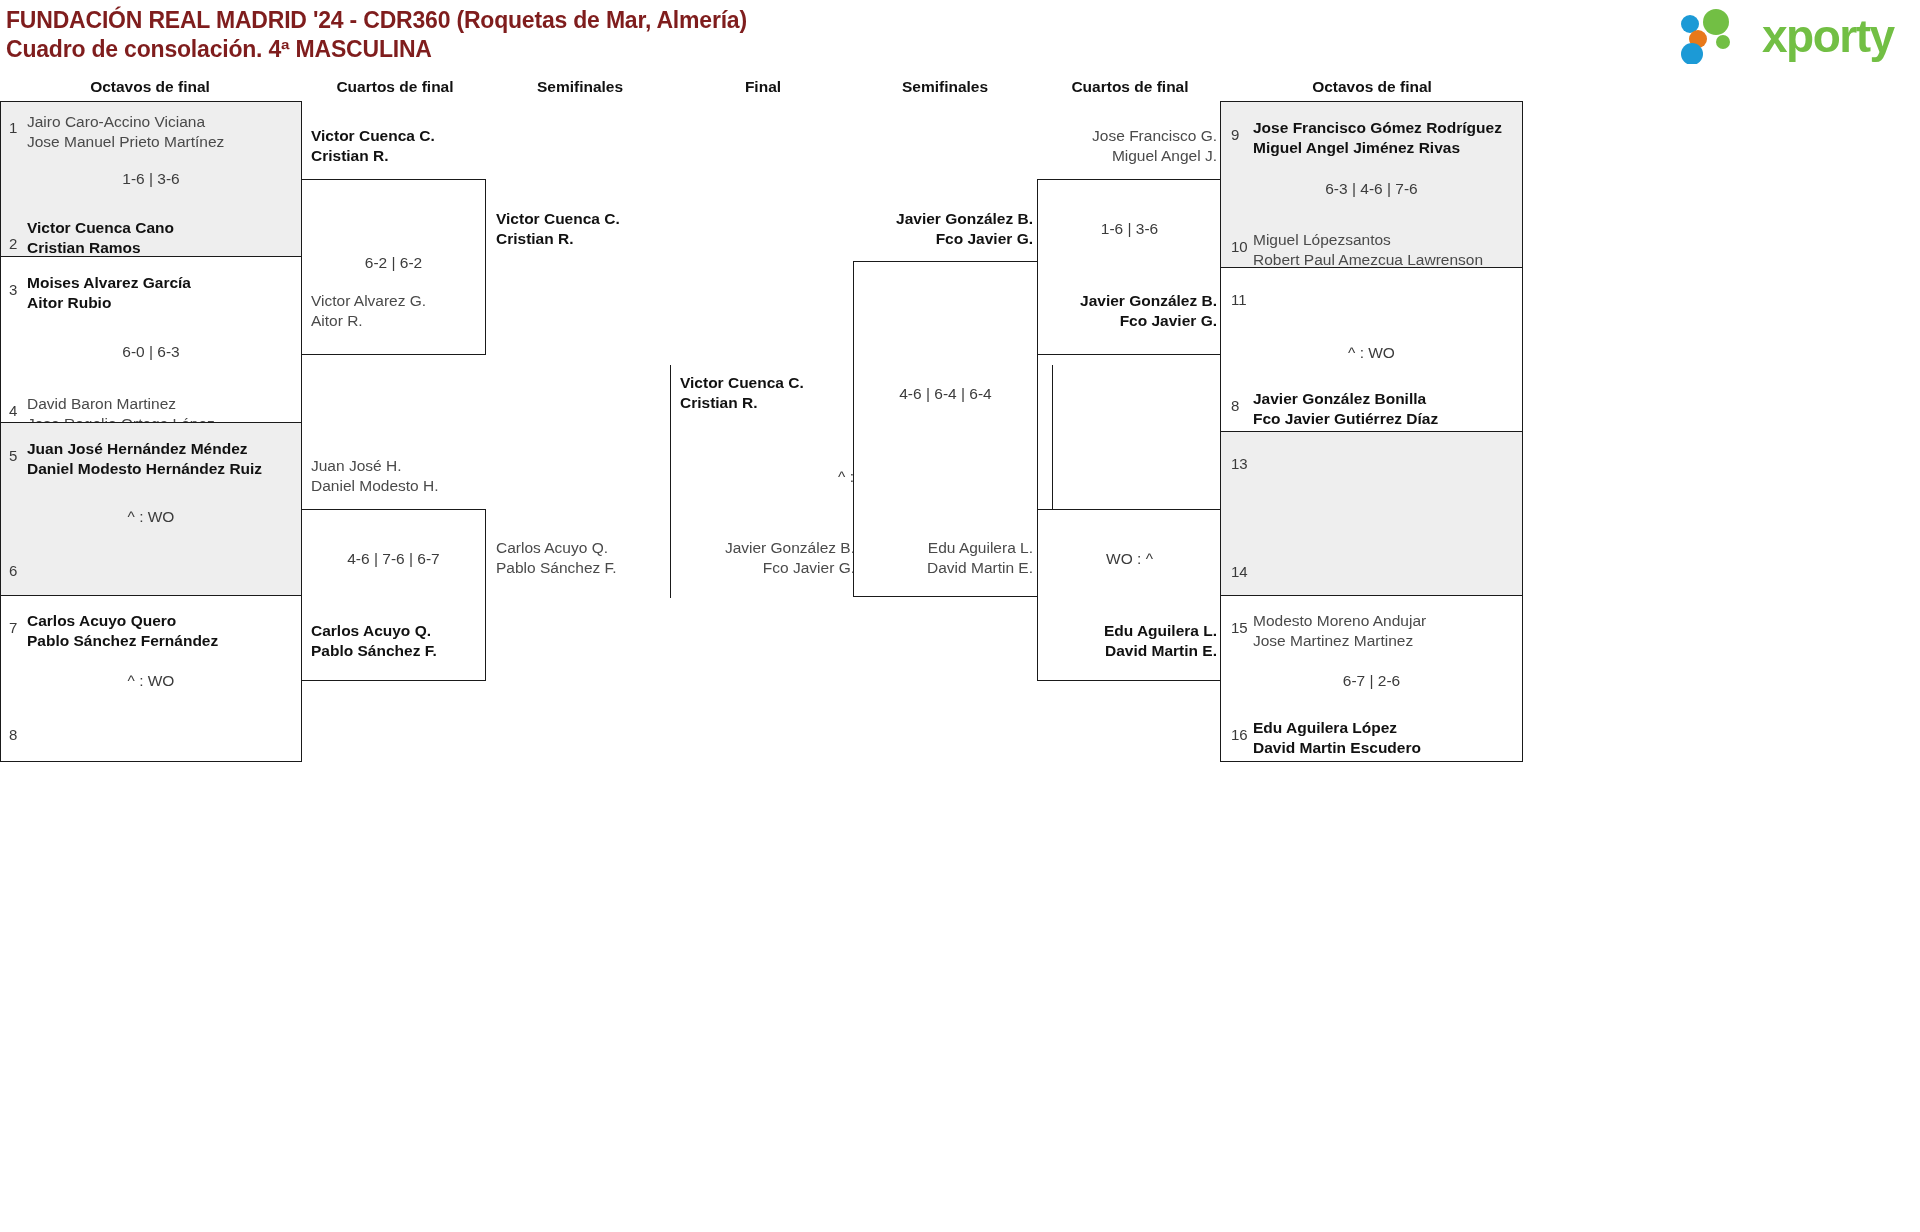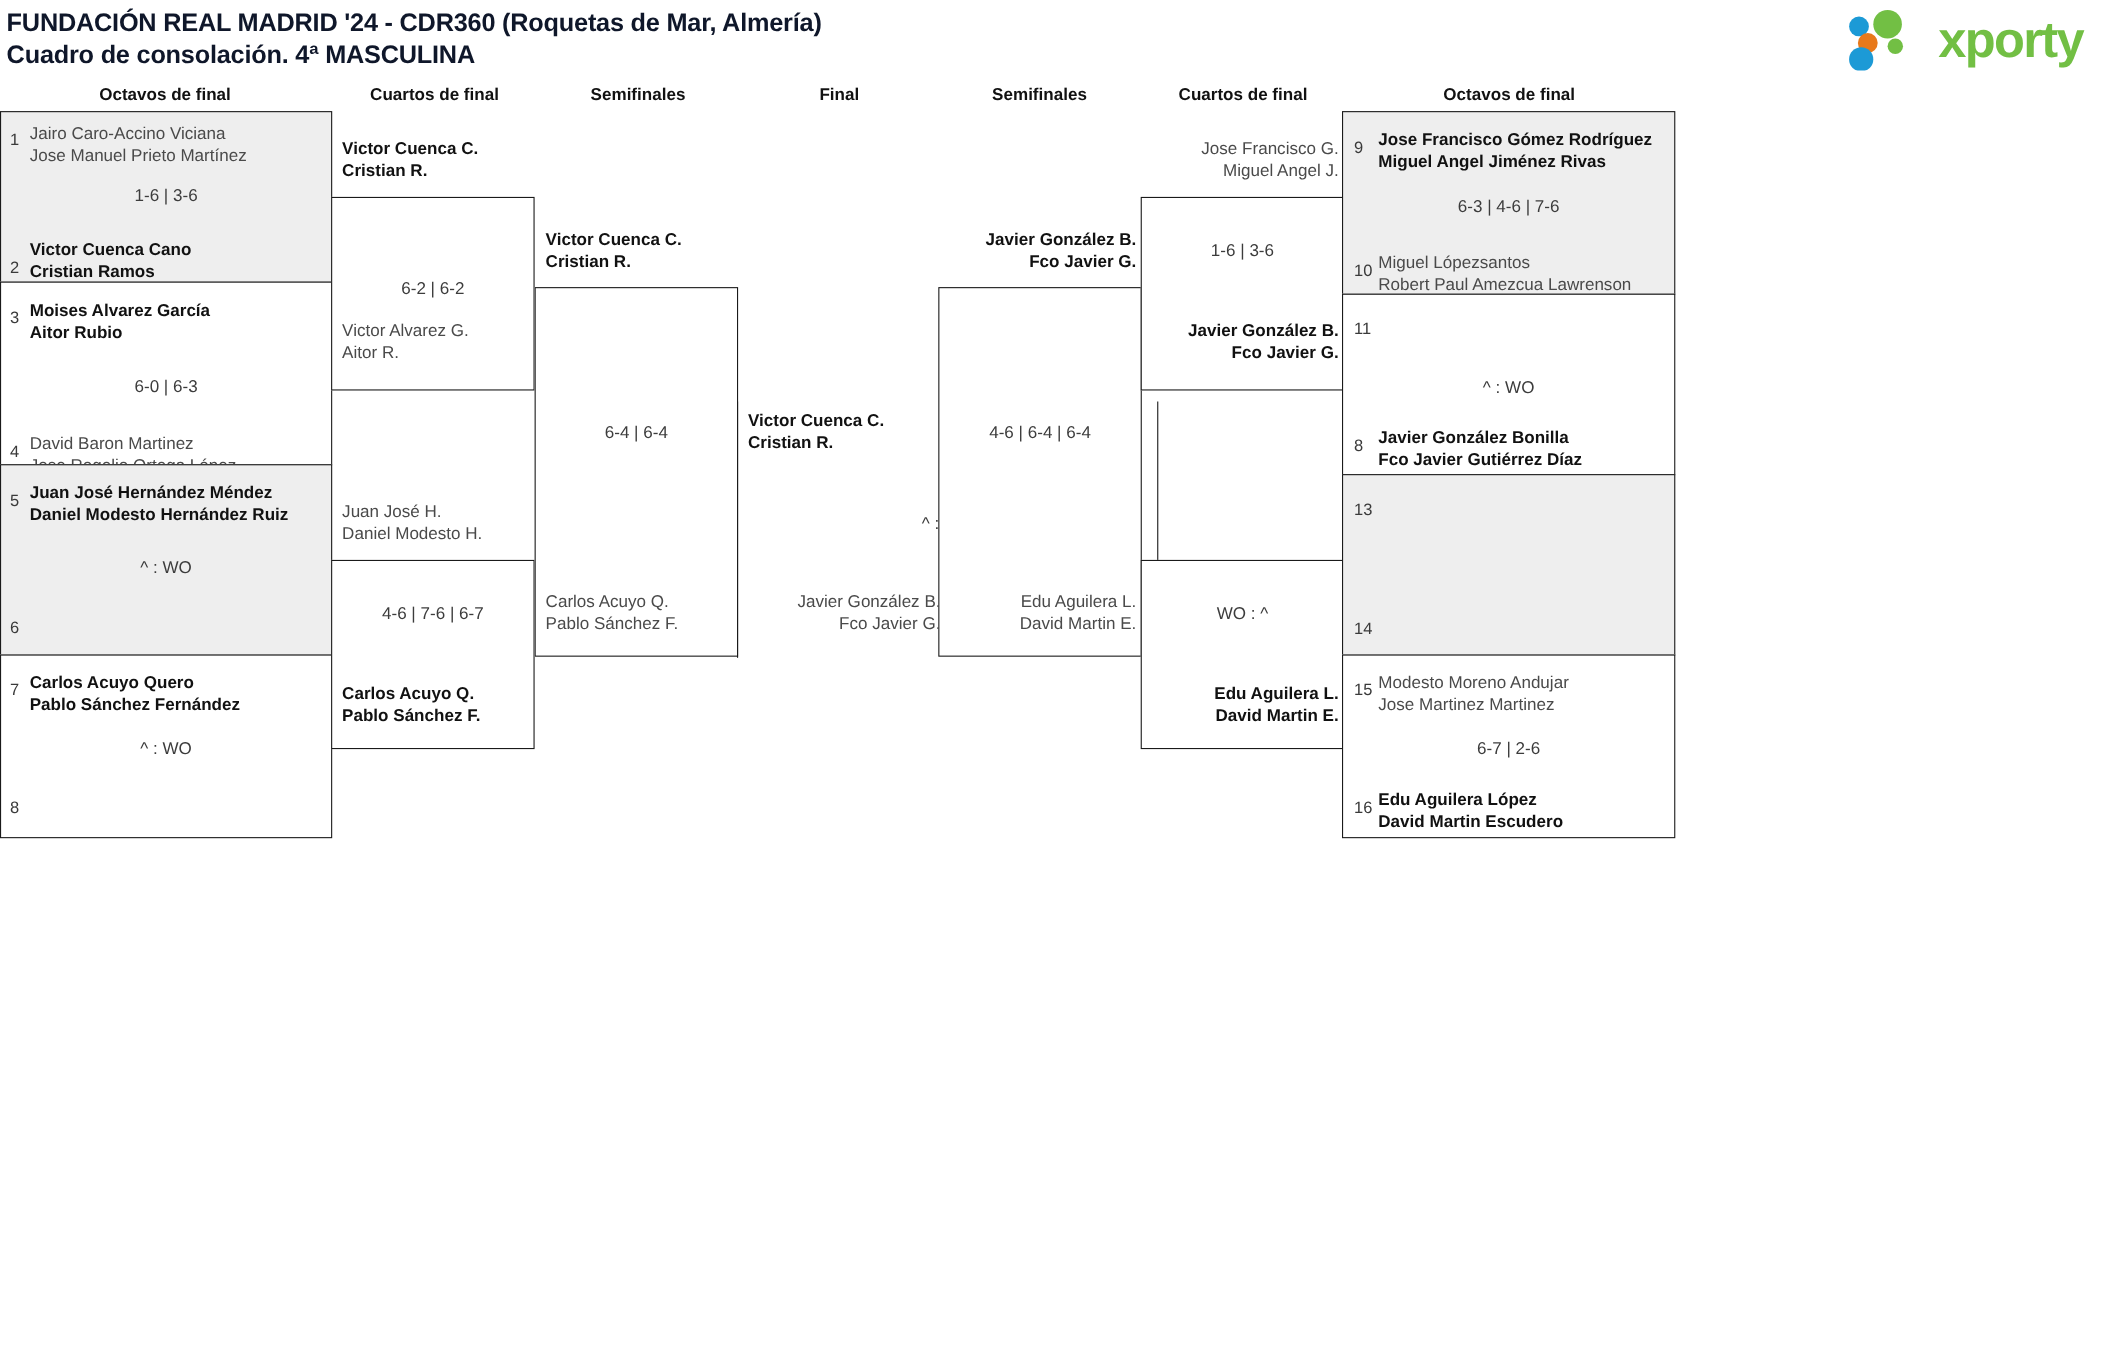--- a/index.html
+++ b/index.html
@@ -9,21 +9,21 @@
     font-family:"Liberation Sans", sans-serif;
     color:#1c1c1c;
     overflow:hidden;
   }
   #root{ position:relative; width:1920px; height:1232px; }
 
   
   .title{
     position:absolute; left:6px; top:6px;
     font-size:23px; font-weight:bold; line-height:1.28;
-    letter-spacing:-0.2px; color:#0f172a;
+    letter-spacing:-0.2px; color:#7f1d1d;
     white-space:pre-line;
   }
   .logo{ position:absolute; right:14px; top:8px; width:230px; height:56px; }
   .logo-word{
     position:absolute; left:86px; top:2px;
     font-size:46px; font-weight:bold; letter-spacing:-1.5px;
     line-height:52px;
   }
 
   
@@ -142,23 +142,20 @@
 Aitor R.</div>
 
   <div class="bx plain" style="left:301px;top:509px;width:185px;height:172px">
     <div class="score" style="left:0;right:0;top:40px">4-6 | 7-6 | 6-7</div>
   </div>
   <div class="team l los" style="left:311px;top:456px;width:180px">Juan José H.
 Daniel Modesto H.</div>
   <div class="team l win" style="left:311px;top:621px;width:180px">Carlos Acuyo Q.
 Pablo Sánchez F.</div>
 
-  <div class="bx plain" style="left:486px;top:261px;width:185px;height:336px">
-    <div class="score" style="left:0;right:0;top:123px">6-4 | 6-4</div>
-  </div>
   <div class="team l win" style="left:496px;top:209px;width:180px">Victor Cuenca C.
 Cristian R.</div>
   <div class="team l los" style="left:496px;top:538px;width:180px">Carlos Acuyo Q.
 Pablo Sánchez F.</div>
 
   <div style="position:absolute;left:670px;top:365px;width:1px;height:233px;background:#1a1a1a"></div>
   <div style="position:absolute;left:1052px;top:365px;width:1px;height:233px;background:#1a1a1a"></div>
   <div class="team l win" style="left:680px;top:373px;width:190px">Victor Cuenca C.
 Cristian R.</div>
   <div class="score" style="left:671px;width:381px;top:468px">^ : WO</div>

